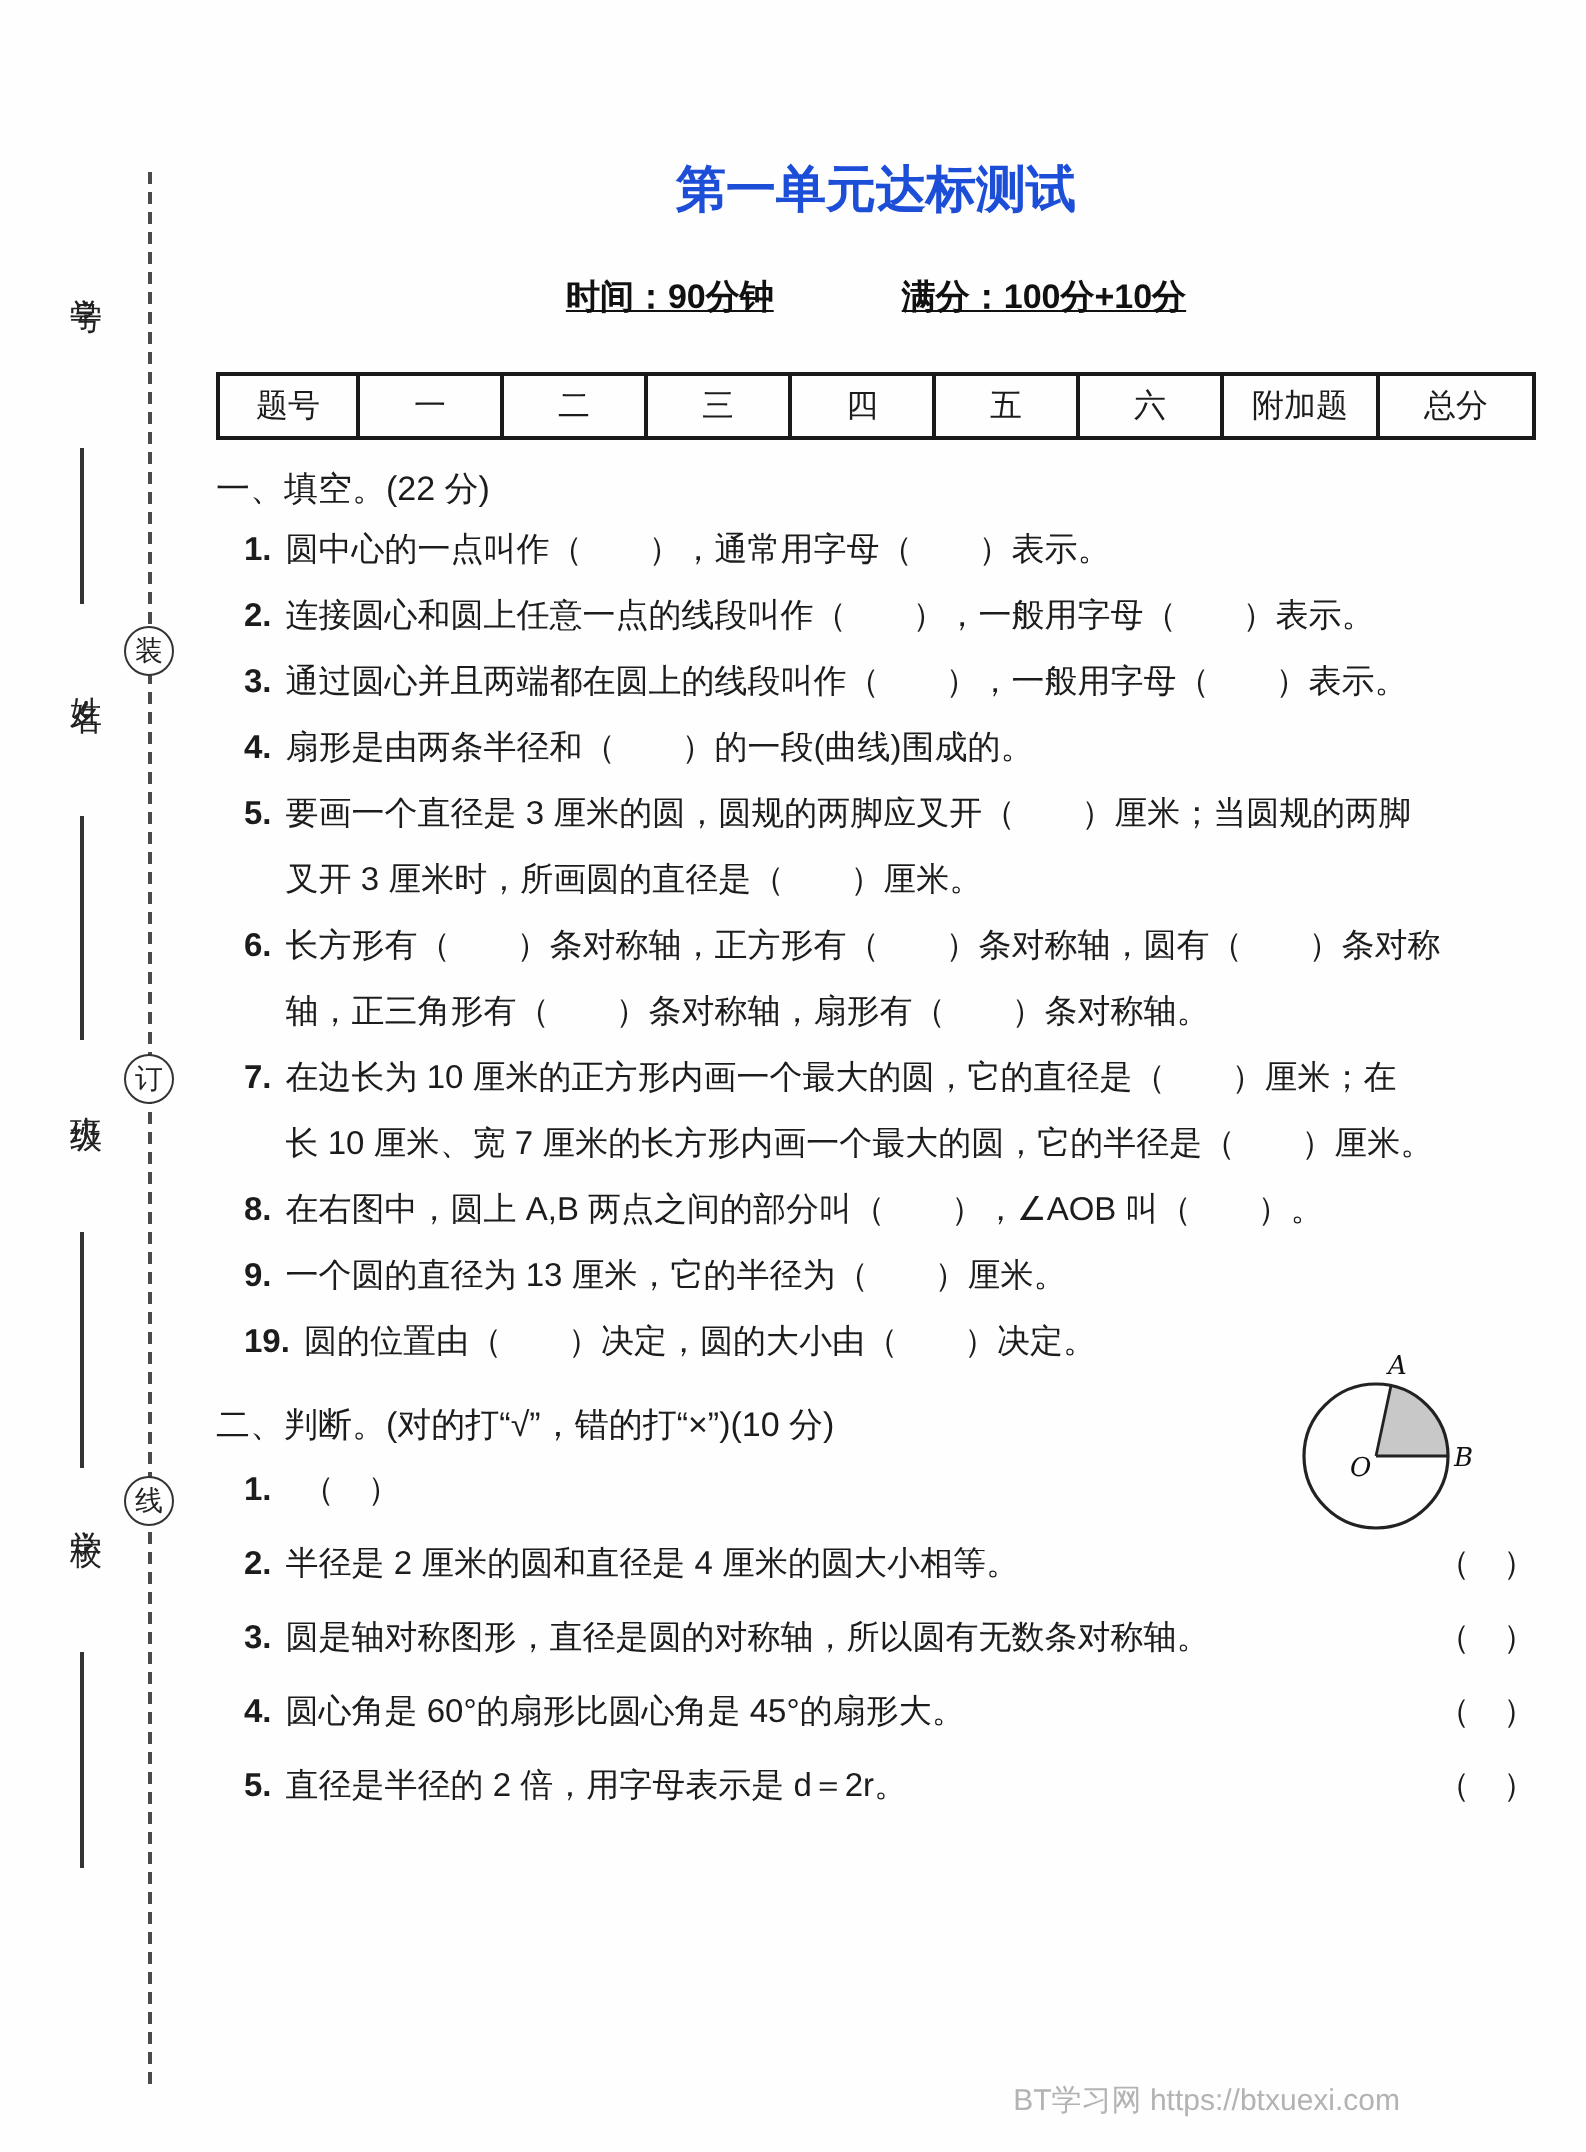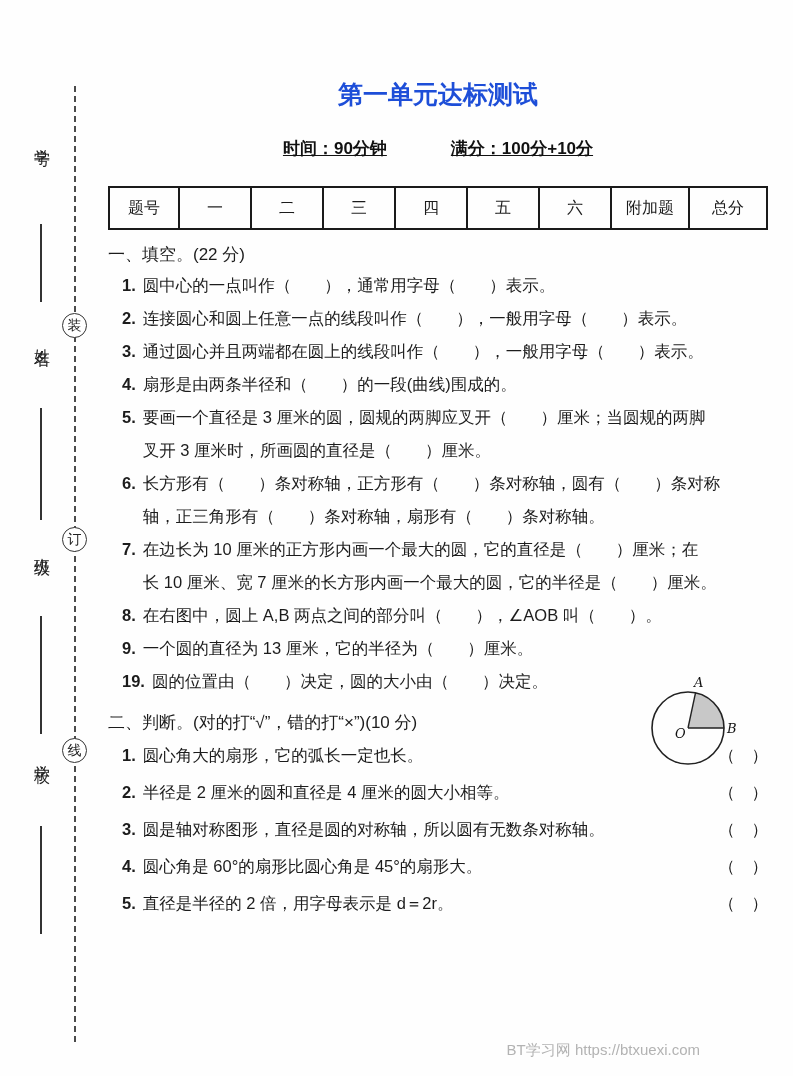--- a/index.html
+++ b/index.html
@@ -27,21 +27,21 @@
   #lbl-xuexiao { top:752px; } #line-xuexiao { top:826px; height:108px; }
 
   
   .content { position:absolute; left:108px; top:50px; width:660px; }
   .title { font-size:28px; font-weight:700; text-align:center; color:#111; }
   .subtitle { font-size:25px; font-weight:700; text-align:center; margin-top:28px; color:#1d4ed8; }
   .exam-info { display:flex; justify-content:center; gap:64px; margin-top:26px;
                font-size:17px; font-weight:700; color:#111;text-decoration:underline; }
 
   .score-table { border-collapse:collapse; margin-top:26px; width:100%; table-layout:fixed; }
-  .score-table td { border:2px solid #1a1a1a; height:42px; text-align:center; font-size:16px; padding:0; }
+  .score-table td { border:2px solid #1a1a1a; height:32px; text-align:center; font-size:16px; padding:0; }
 
   .sec-head { margin-top:13px; font-size:17px; }
   .qlist { margin-top:3px; margin-left:14px; }
   .q { display:flex; align-items:flex-start; font-size:16.5px; line-height:33px; }
   .qnum { font-weight:700; margin-right:7px; white-space:nowrap; }
   .qtext { white-space:pre-line; }
   .judge { line-height:37px; }
   .judge .qtext { flex:1; }
   .qblank { white-space:nowrap; margin-left:8px; }
 
@@ -157,21 +157,20 @@
       <div class="q">
         <span class="qnum">19.</span>
         <span class="qtext">圆的位置由（　　）决定，圆的大小由（　　）决定。</span>
       </div>
     </div>
 
     <div class="sec-head">二、判断。(对的打“√”，错的打“×”)(10 分)</div>
     <div class="qlist">
       <div class="q judge">
         <span class="qnum">1.</span>
-        <span class="qtext">圆心角大的扇形，它的弧长一定也长。</span>
         <span class="qblank">（　）</span>
       </div>
       <div class="q judge">
         <span class="qnum">2.</span>
         <span class="qtext">半径是 2 厘米的圆和直径是 4 厘米的圆大小相等。</span>
         <span class="qblank">（　）</span>
       </div>
       <div class="q judge">
         <span class="qnum">3.</span>
         <span class="qtext">圆是轴对称图形，直径是圆的对称轴，所以圆有无数条对称轴。</span>

